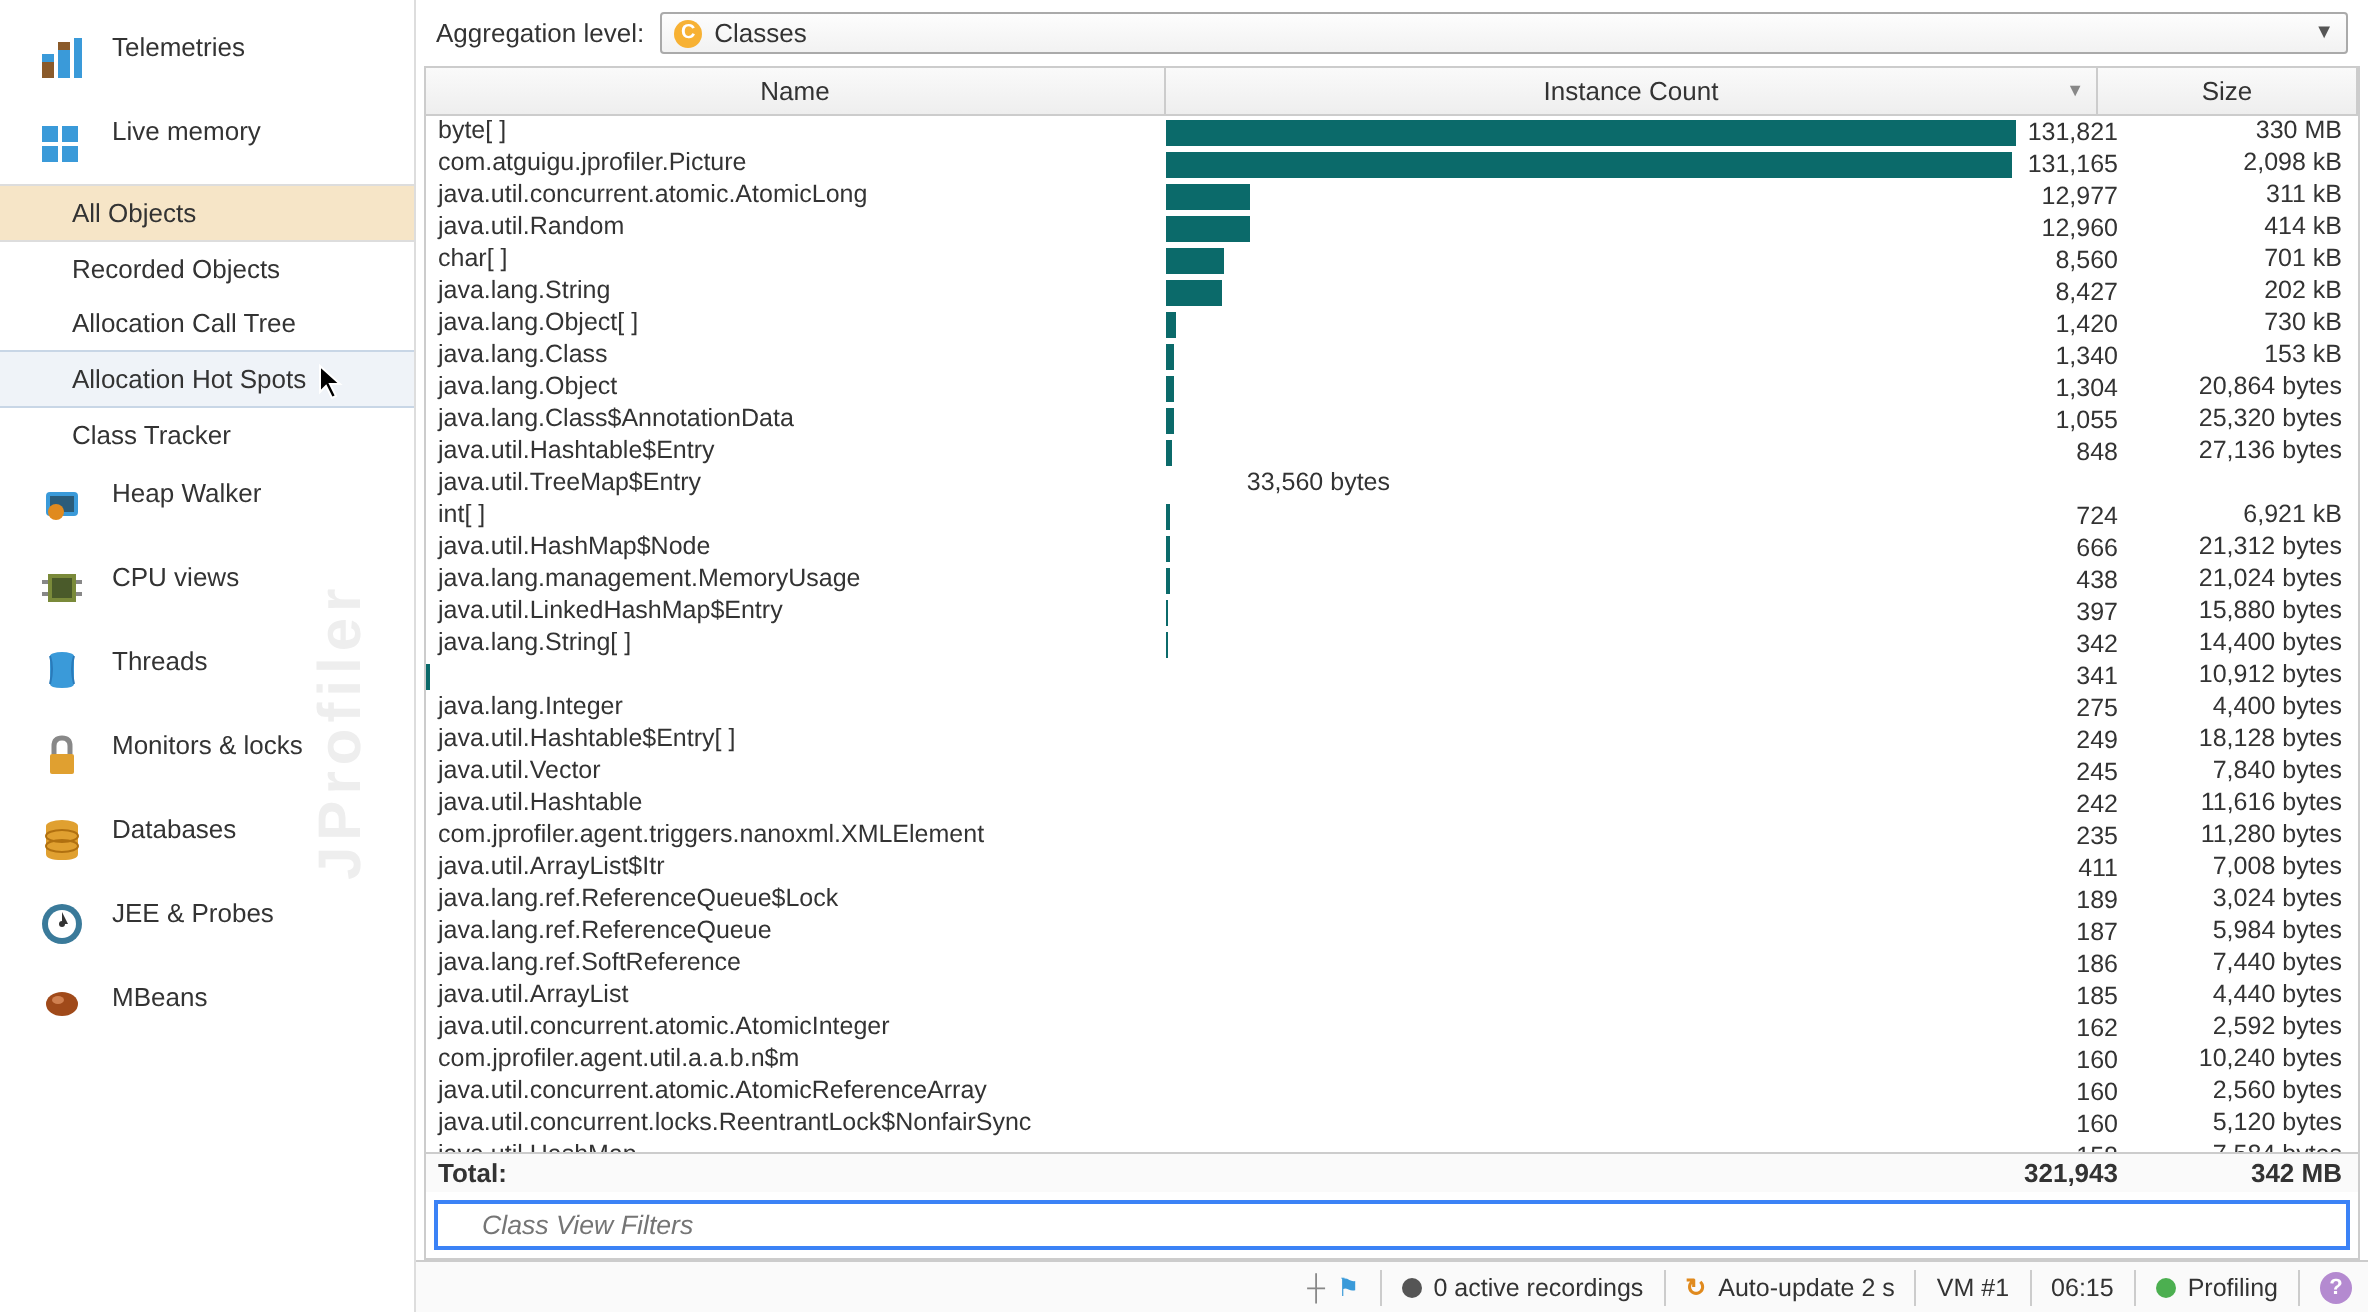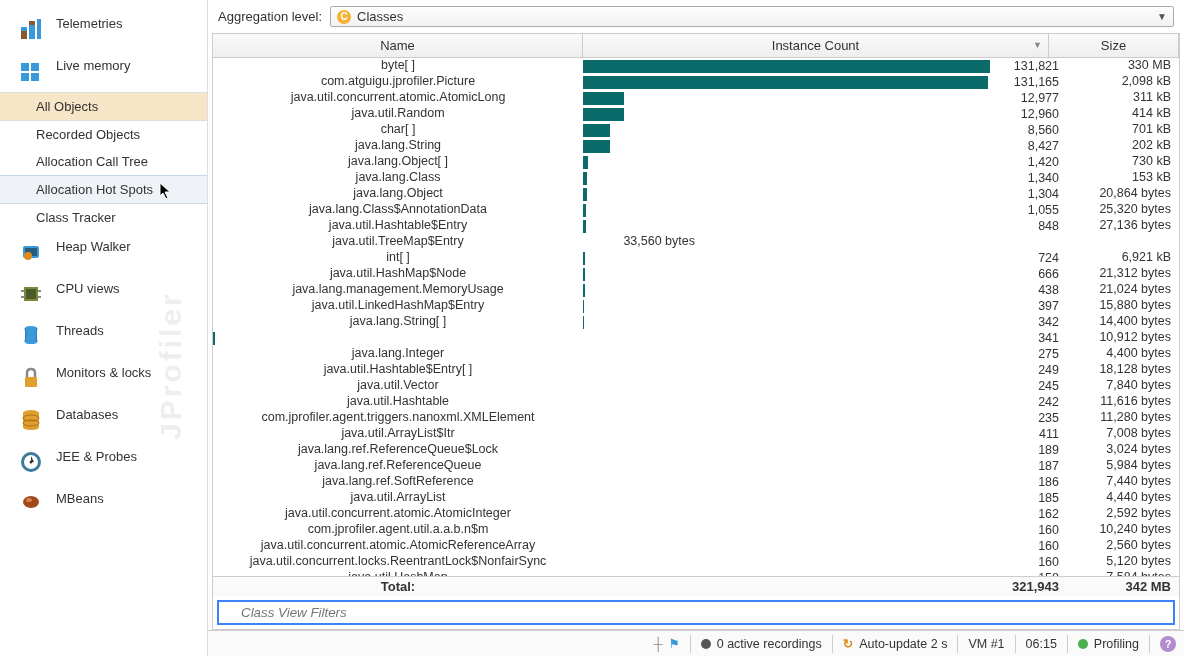--- a/index.html
+++ b/index.html
@@ -20,25 +20,25 @@
   .c-badge { width: 14px; height: 14px; border-radius: 50%; background: #f7b133; color: #fff; font-size: 10px; display: flex; align-items: center; justify-content: center; font-weight: bold; }
   .table-wrap { flex: 1; border: 1px solid #ccc; margin: 0 4px; display: flex; flex-direction: column; overflow: hidden; }
   .thead { display: flex; background: linear-gradient(#fafafa,#eee); border-bottom: 1px solid #ccc; }
   .th { padding: 4px 8px; border-right: 1px solid #ccc; text-align: center; position: relative; font-size: 13px; }
   .th-name { width: 370px; }
   .th-count { flex: 1; }
   .th-size { width: 130px; }
   .sort-ind { position: absolute; right: 6px; top: 6px; font-size: 9px; color: #888; }
   .tbody { flex: 1; overflow-y: auto; }
   .tr { display: flex; height: 16px; font-size: 12.5px; }
-  .td-name { width: 370px; padding: 0 6px; white-space: nowrap; overflow: hidden; text-align: center; }
+  .td-name { width: 370px; padding: 0 6px; white-space: nowrap; overflow: hidden; }
   .td-count { flex: 1; display: flex; align-items: center; }
   .bar-cell { flex: 1; height: 13px; position: relative; }
   .bar { height: 13px; background: #0b6a6a; }
-  .count-val { padding-left: 24px; }
+  .count-val { padding-left: 6px; }
   .td-size { width: 120px; text-align: right; padding-right: 8px; }
   .tfoot { display: flex; border-top: 1px solid #ccc; background: #fafafa; font-weight: bold; padding: 2px 0; font-size: 13px; }
   .filter-row { padding: 4px; }
   .filter-input { width: 100%; border: 2px solid #3b82f6; padding: 3px 6px 3px 22px; color: #888; font-style: italic; background: #fff; position: relative; }
   .filter-wrap { position: relative; }
   .filter-wrap .mag { position: absolute; left: 5px; top: 4px; color: #888; font-size: 12px; }
   .status { height: 26px; border-top: 1px solid #ccc; display: flex; align-items: center; justify-content: flex-end; gap: 6px; padding: 0 8px; font-size: 12.5px; background: #fafafa; }
   .status .sep { width: 1px; height: 18px; background: #ccc; margin: 0 4px; }
   .tbody::-webkit-scrollbar { width: 16px; }
   .tbody::-webkit-scrollbar-thumb { background: #c8c8c8; }

